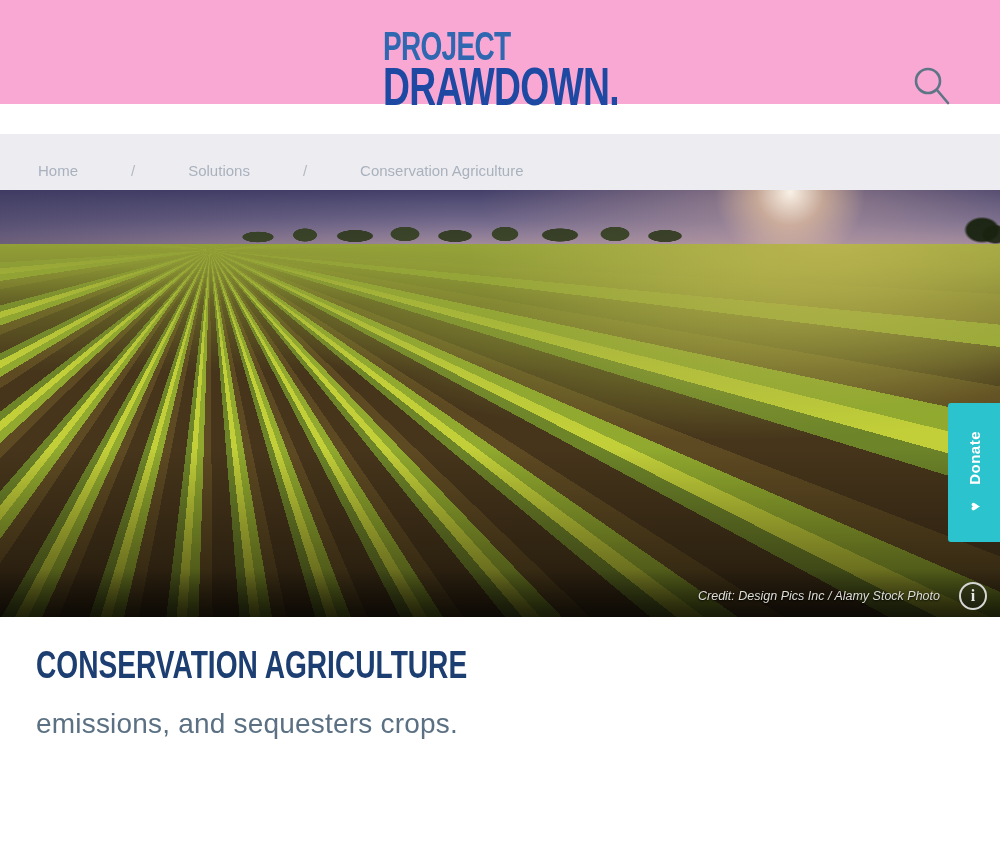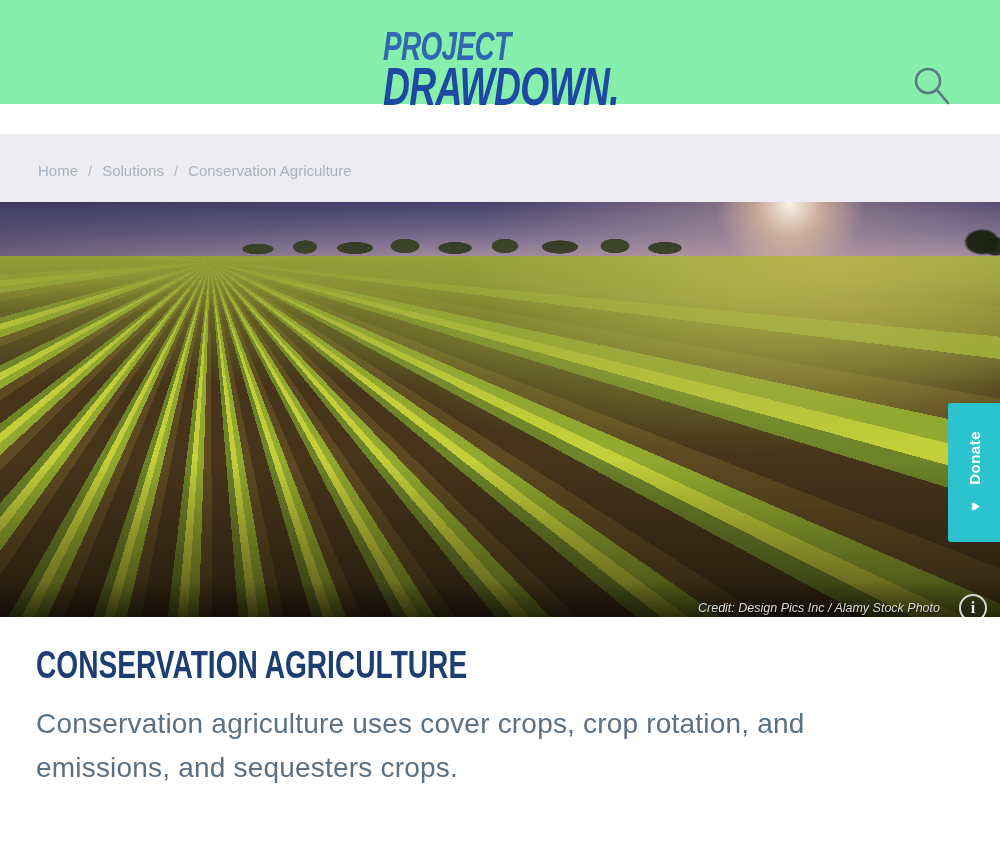--- a/index.html
+++ b/index.html
@@ -1,34 +1,34 @@
 <!DOCTYPE html>
 <html><head>
 <meta charset="utf-8">
 <style>
   * { margin:0; padding:0; box-sizing:border-box; }
   body { background:#fff; font-family:"Liberation Sans", sans-serif; }
   #page { position:relative; width:1000px; height:857px; background:#fff; overflow:hidden; }
 
   
-  .header { position:absolute; top:0; left:0; width:100%; height:104px; background:#86efac;font-style:italic; }
+  .header { position:absolute; top:0; left:0; width:100%; height:104px; background:#f9a8d4; }
   .hamburger { position:absolute; left:22px; top:75px; width:31px; height:24px; cursor:pointer; background:none; border:none; }
   .hamburger .bar { height:4px; background:#95a0ac; margin-bottom:6px; }
   .logo { position:absolute; left:383px; top:28px; text-decoration:none; display:block; }
   .logo-line1 { display:block; font-size:40px; font-weight:bold; color:#2f68b0; line-height:36px; transform:scaleX(0.70); transform-origin:left center; letter-spacing:-1px; white-space:nowrap; }
   .logo-line2 { display:block; font-size:54px; font-weight:bold; color:#1d49a3; line-height:44px; transform:scaleX(0.69); transform-origin:left center; letter-spacing:-1px; white-space:nowrap; }
   .search-btn { position:absolute; right:44px; top:62px; width:44px; height:46px; background:none; border:none; cursor:pointer; }
 
   
-  .breadcrumb { position:absolute; top:134px; left:0; width:100%; height:73px; background:#ededf1; display:flex; align-items:center; padding-left:38px; font-size:15px; color:#a9b1bd; }
+  .breadcrumb { position:absolute; top:134px; left:0; width:100%; height:73px; background:#ededf1; display:flex; align-items:center; padding-left:38px; font-size:15px; color:#a9b1bd;gap:43px; }
   .breadcrumb a { color:#a9b1bd; text-decoration:none; }
   .crumb-sep { margin:0 10px; color:#b3b9c3; }
 
   
-  .hero { position:absolute; top:202px; left:0; width:1000px; height:427px; overflow:hidden; background:#14532d; }
+  .hero { position:absolute; top:190px; left:0; width:1000px; height:427px; overflow:hidden; background:#14532d; }
   .sky { position:absolute; top:0; left:0; width:100%; height:54px;
     background-image:
       radial-gradient(circle 75px at 790px 2px, rgba(255,248,235,0.95), rgba(244,205,160,0.55) 45%, rgba(244,205,160,0) 100%),
       radial-gradient(ellipse 430px 130px at 78% 15%, rgba(214,174,168,0.5), rgba(214,174,168,0) 70%),
       linear-gradient(90deg, rgba(58,54,90,0.5) 0%, rgba(58,54,90,0) 45%),
       linear-gradient(180deg, #433f69 0%, #575278 25%, #6f6689 55%, #8d7c97 82%, #a18a9b 100%);
   }
   .field { position:absolute; top:52px; left:0; width:100%; height:375px;
     background-image:
       linear-gradient(180deg, rgba(15,10,4,0) 55%, rgba(15,10,4,0.45) 85%, rgba(10,6,2,0.62) 100%),
@@ -125,18 +125,17 @@
   <button class="donate">
     <span class="donate-text">Donate</span>
     <span class="donate-heart">♥</span>
   </button>
 
   <main class="content">
     <h1 class="page-title">
       <span class="squeeze">CONSERVATION AGRICULTURE</span>
     </h1>
     <div class="intro">
-      <div class="intro-line">Conservation agriculture uses cover crops, crop rotation, and</div>
       <div class="intro-line">emissions, and sequesters crops.</div>
     </div>
   </main>
 
 </div>
 
 </body></html>

